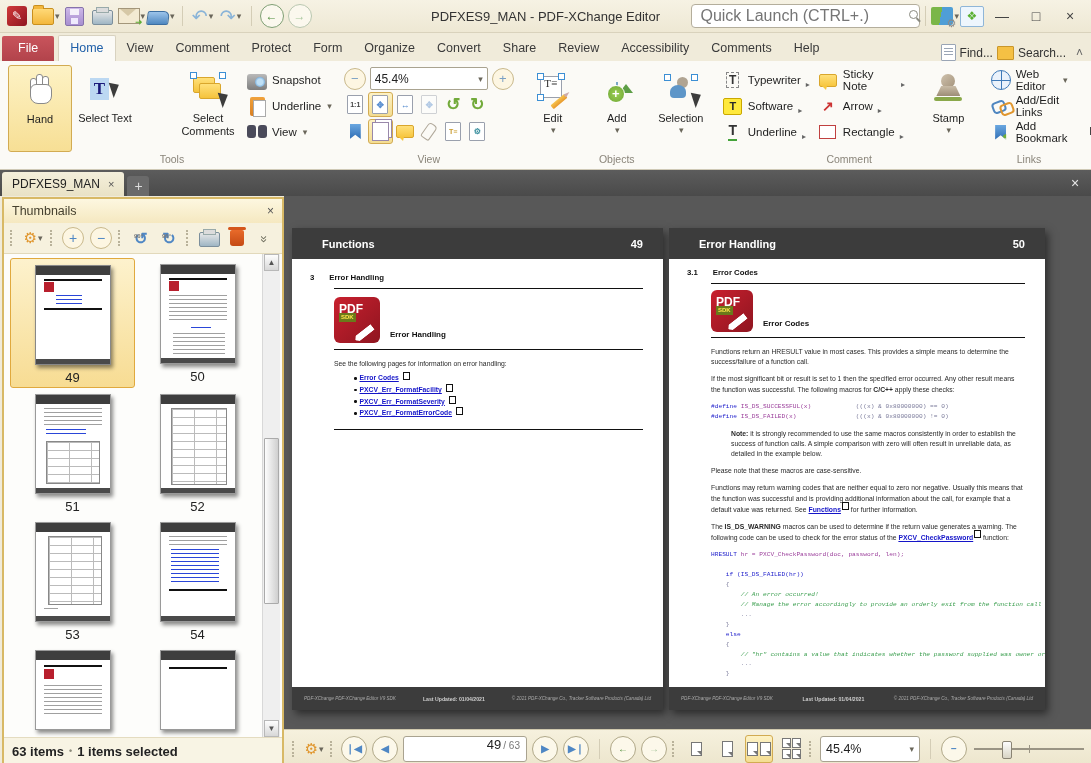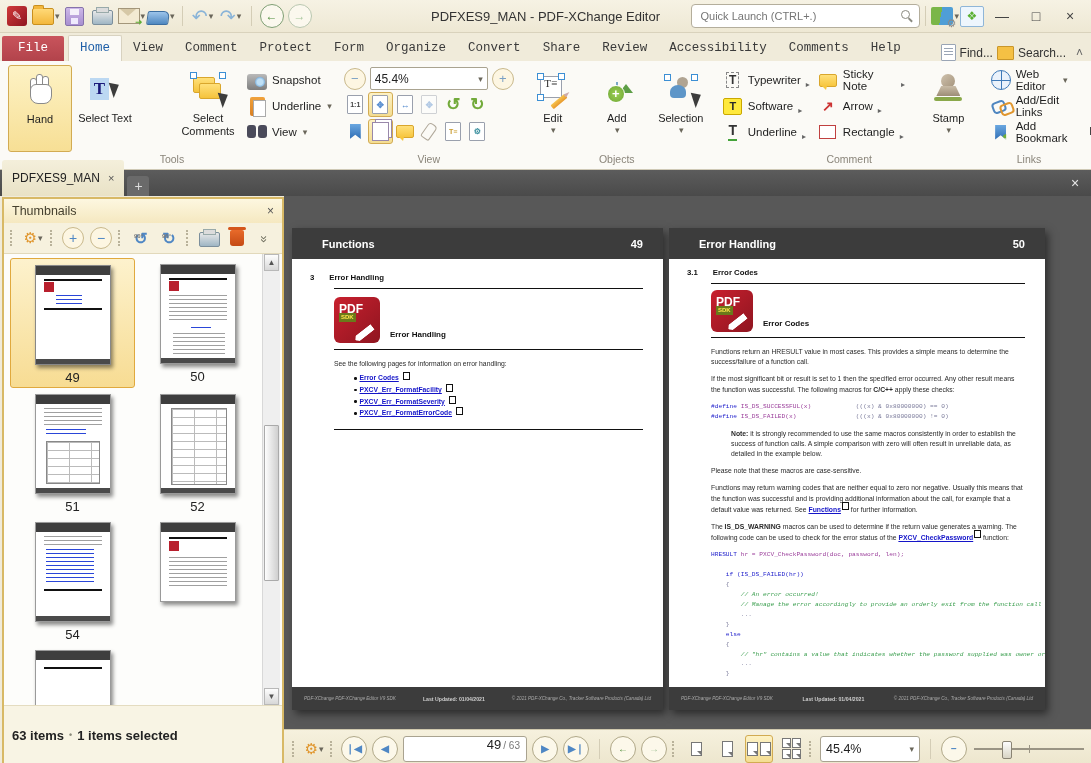--- a/index.html
+++ b/index.html
@@ -11,21 +11,21 @@
   .titlebar{position:relative;height:32px;display:flex;align-items:center;padding:0 4px;
             background:linear-gradient(#f6f2e4,#eee8d4);border-bottom:1px solid #d9d2bc;}
   .qat{display:flex;align-items:center;gap:2px;}
   .tbtn{display:flex;align-items:center;justify-content:center;height:26px;min-width:26px;
         border-radius:3px;cursor:default;}
   .caret{font-size:9px;color:#6a665a;margin-left:1px;}
   .vsep{width:1px;height:20px;background:#d4cdb6;margin:0 5px;}
   .title-text{position:absolute;left:0;right:0;text-align:center;font-size:13px;color:#333;pointer-events:none;}
   .quick-launch{display:flex;align-items:center;width:215px;height:22px;background:#fff;
       border:1px solid #b4ae9c;border-radius:4px;padding:0 6px;margin-left:auto;}
-  .quick-launch input{border:0;outline:0;flex:1;font-size:11px;color:#9a958a;background:transparent;
+  .quick-launch input{border:0;outline:0;flex:1;font-size:16px;color:#9a958a;background:transparent;
       font-family:"Liberation Sans",sans-serif;}
   .winbtn{width:34px;height:24px;display:flex;align-items:center;justify-content:center;
           font-size:14px;color:#444;}
   
   .i-applogo{width:20px;height:20px;border-radius:3px;background:linear-gradient(135deg,#d03a3a,#8f1520);
              display:flex;align-items:center;justify-content:center;color:#fff;font-size:12px;}
   .i-folder{width:20px;height:15px;position:relative;background:linear-gradient(#ffd978,#f3b73c);
             border:1px solid #c98f1e;border-radius:2px;}
   .i-folder:before{content:"";position:absolute;top:-4px;left:0;width:9px;height:3px;
             background:#f3b73c;border:1px solid #c98f1e;border-bottom:0;border-radius:2px 2px 0 0;}
@@ -50,21 +50,21 @@
   .i-uiopts{width:22px;height:18px;border-radius:2px;background:linear-gradient(100deg,#7ab648 45%,#4f9ed6 45%);position:relative;}
   .i-uiopts:after{content:"⚙";position:absolute;right:-3px;bottom:-5px;font-size:11px;color:#8a8a8a;}
   .i-tile{width:22px;height:19px;border:1px solid #8fb6d8;background:#eef6fd;border-radius:2px;
           color:#59b031;font-size:12px;display:flex;align-items:center;justify-content:center;}
   .i-mag{width:12px;height:12px;position:relative;}
   .i-mag:before{content:"";position:absolute;width:7px;height:7px;border:1.5px solid #8a8a80;border-radius:50%;left:0;top:0;}
   .i-mag:after{content:"";position:absolute;width:5px;height:1.5px;background:#8a8a80;transform:rotate(45deg);left:7px;top:9px;}
 
   
   .tabrow{height:28px;display:flex;align-items:flex-end;background:#f0ebda;padding-left:2px;position:relative;}
-  .rtab{padding:5px 11px 6px;font-size:12.5px;color:#3a3a3a;cursor:default;font-family:Liberation Mono, monospace;}
+  .rtab{padding:5px 11px 6px;font-size:12.5px;color:#3a3a3a;cursor:default;}
   .rtab.file{background:linear-gradient(#c9545c,#b2434b);color:#fff;border-radius:2px 2px 0 0;
              padding:5px 16px 6px;margin-right:4px;}
   .rtab.active{background:#fbfaf6;color:#1f5fa8;border:1px solid #d8d2c0;border-bottom:0;border-radius:2px 2px 0 0;}
   .tabrow-right{margin-left:auto;display:flex;align-items:center;gap:4px;padding-right:8px;font-size:12px;color:#333;}
   .minidoc{width:13px;height:15px;background:#fff;border:1px solid #9aa5b5;border-radius:1px;position:relative;}
   .minidoc:after{content:"";position:absolute;left:2px;right:2px;top:3px;height:1px;background:#9aa5b5;box-shadow:0 3px 0 #9aa5b5,0 6px 0 #9aa5b5;}
   .minifolder{width:15px;height:12px;background:#f5c044;border:1px solid #c9962a;border-radius:1px;}
 
   
   .ribbon{height:106px;background:#fbfaf6;border-bottom:1px solid #cfc9b6;display:flex;align-items:stretch;
@@ -162,21 +162,21 @@
   .addpic{width:26px;height:20px;background:linear-gradient(#bfe2f2,#8ec7e6);border:1px solid #7aa8c6;position:relative;}
   .addpic:before{content:"";position:absolute;left:2px;bottom:2px;border-left:7px solid transparent;border-right:7px solid transparent;border-bottom:9px solid #5d9e46;}
   .addplus{position:absolute;right:-7px;bottom:-8px;width:16px;height:16px;border-radius:50%;background:radial-gradient(#9ccf52,#6fa636);
       color:#fff;font-size:13px;font-weight:700;display:flex;align-items:center;justify-content:center;border:1.5px solid #fff;}
   .selobj{width:26px;height:24px;position:relative;}
   .selobj:before{content:"";position:absolute;left:9px;top:0;width:11px;height:11px;border-radius:50%;background:#b0a492;}
   .selobj:after{content:"";position:absolute;left:2px;top:8px;width:16px;height:13px;border-radius:50% 50% 4px 4px;background:#5e96c8;}
 
   
   .doctabs{height:26px;background:linear-gradient(#5c5c5c,#4a4a4a);display:flex;align-items:flex-end;position:relative;}
-  .dtab{height:36px;display:flex;align-items:center;gap:8px;background:linear-gradient(#f4efdb,#e9e2c6);
+  .dtab{height:24px;display:flex;align-items:center;gap:8px;background:linear-gradient(#f4efdb,#e9e2c6);
         padding:0 10px;font-size:12px;color:#222;border-radius:3px 3px 0 0;margin-left:2px;}
   .dtab .x{font-size:11px;color:#555;}
   .dtab-add{width:22px;height:20px;margin-left:3px;background:#6a6a6a;border-radius:3px 3px 0 0;color:#ddd;
             display:flex;align-items:center;justify-content:center;font-size:14px;}
   .doctabs .farx{position:absolute;right:4px;top:3px;width:24px;height:20px;display:flex;align-items:center;
             justify-content:center;color:#e8e8e8;font-size:14px;}
 
   
   .main{display:flex;height:571px;}
 
@@ -213,21 +213,21 @@
       repeating-linear-gradient(#bbb 0 1px,transparent 1px 8px),
       repeating-linear-gradient(90deg,#bbb 0 1px,transparent 1px 22px);}
   .tcell.sel{background:linear-gradient(#fdf2cd,#f7dc93);border:1px solid #e0a93e;border-radius:3px;}
   .tcell.sel .mini{border-color:#888;}
   .pscroll{position:absolute;right:2px;top:0;bottom:0;width:17px;background:#efefef;border-left:1px solid #d8d8d8;}
   .pscroll .sa{position:absolute;left:1px;right:1px;height:15px;background:linear-gradient(#fdfdfd,#d8d8d8);
       border:1px solid #b8b8b8;color:#555;font-size:8px;display:flex;align-items:center;justify-content:center;}
   .pscroll .thumb{position:absolute;left:1px;right:1px;top:38%;height:34%;background:linear-gradient(90deg,#fdfdfd,#cfcfcf);
       border:1px solid #aaa;border-radius:1px;}
   .panel-status{height:26px;border-top:1px solid #e4dcc0;background:#f8f4e4;display:flex;align-items:center;
-      gap:5px;padding:16px 8px;font-size:13px;color:#222;font-weight:700;}
+      gap:5px;padding:0 8px;font-size:13px;color:#222;font-weight:700;}
   .panel-status .sep-dot{color:#8a8a7a;font-size:9px;}
   .panel-status .plain{font-weight:700;}
 
   .splitter{width:6px;background:#eee8d4;}
 
   
   .right{flex:1;display:flex;flex-direction:column;}
   .docarea{flex:1;position:relative;background:#585858;overflow:hidden;}
   .page{position:absolute;background:#fff;box-shadow:3px 4px 8px rgba(0,0,0,.5);}
   .pg-head{position:absolute;left:0;right:0;top:0;height:31px;background:#3c3c3c;color:#fff;
@@ -731,20 +731,29 @@
               <div class="hd"></div>
               <div class="tbl" style="left:10px;right:8px;top:13px;bottom:8px;"></div>
               <div class="ft"></div>
             </div>
             <div class="tnum">52</div>
           </div>
 
           <div class="tcell">
             <div class="mini">
               <div class="hd"></div>
+              <div class="tbl" style="left:12px;right:8px;top:13px;bottom:16px;"></div>
+              <div class="lines" style="left:8px;width:14px;bottom:9px;height:4px;"></div>
+              <div class="ft"></div>
+            </div>
+            <div class="tnum">53</div>
+          </div>
+          <div class="tcell">
+            <div class="mini">
+              <div class="hd"></div>
               <div class="lines" style="left:8px;right:8px;top:13px;height:10px;"></div>
               <div class="blu" style="left:10px;right:16px;top:26px;height:34px;"></div>
               <div class="bar" style="left:8px;right:8px;top:66px;"></div>
               <div class="ft"></div>
             </div>
             <div class="tnum">54</div>
           </div>
 
           <div class="tcell">
             <div class="mini" style="height:78px;">

